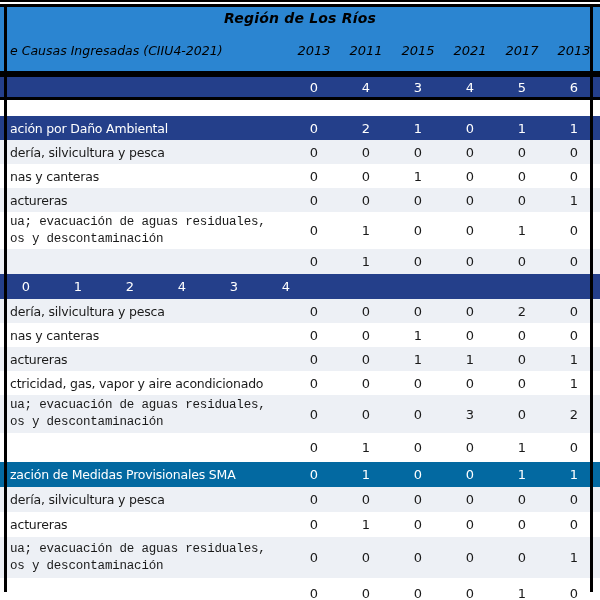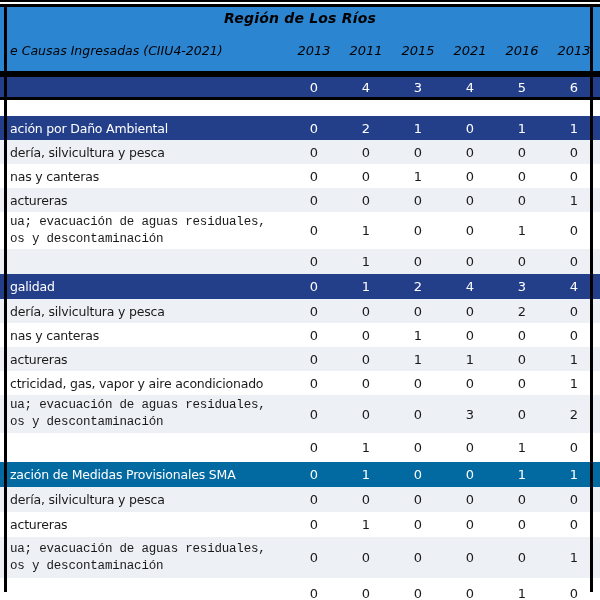--- a/index.html
+++ b/index.html
@@ -75,21 +75,21 @@
 
   <div class="title-row blue-bg" id="title-row" style="background: rgb(43, 133, 209);">Región de Los Ríos</div>
 
   <div class="col-header blue-bg" id="col-header" style="background: rgb(43, 133, 209);">
     <div class="lbl row" style="flex:1;padding-left:10px;font-size:12.5px;">e Causas Ingresadas (CIIU4-2021)</div>
     <div class="vals" id="year-cells">
         <div class="cell">2013</div>
         <div class="cell">2011</div>
         <div class="cell">2015</div>
         <div class="cell">2021</div>
-        <div class="cell">2016</div>
+        <div class="cell">2017</div>
         <div class="cell">2013</div>
       </div>
   </div>
 
   <div class="hline black" style="height:6px"></div>
 
   <div class="row navy-row" id="totals-row" style="height: 20px; background: rgb(36, 63, 138); color: rgb(255, 255, 255);">
       <div class="lbl"></div>
       <div class="vals">
         <div class="cell">0</div>
@@ -165,21 +165,20 @@
         <div class="vals">
           <div class="cell">0</div>
           <div class="cell">1</div>
           <div class="cell">0</div>
           <div class="cell">0</div>
           <div class="cell">0</div>
           <div class="cell">0</div>
         </div>
       </div>
       <div class="row" style="height: 25px; background: rgb(36, 63, 138); color: rgb(255, 255, 255);">
-        <div class="lbl">galidad</div>
         <div class="vals">
           <div class="cell">0</div>
           <div class="cell">1</div>
           <div class="cell">2</div>
           <div class="cell">4</div>
           <div class="cell">3</div>
           <div class="cell">4</div>
         </div>
       </div>
       <div class="row" style="height: 24px; background: rgb(237, 240, 245); color: rgb(26, 26, 26);">

